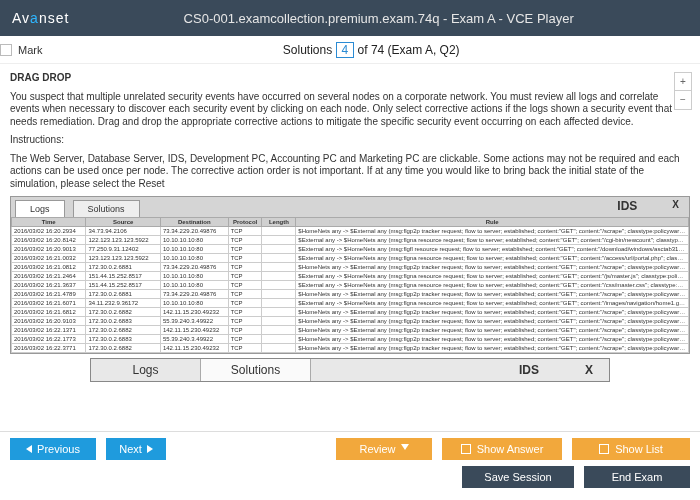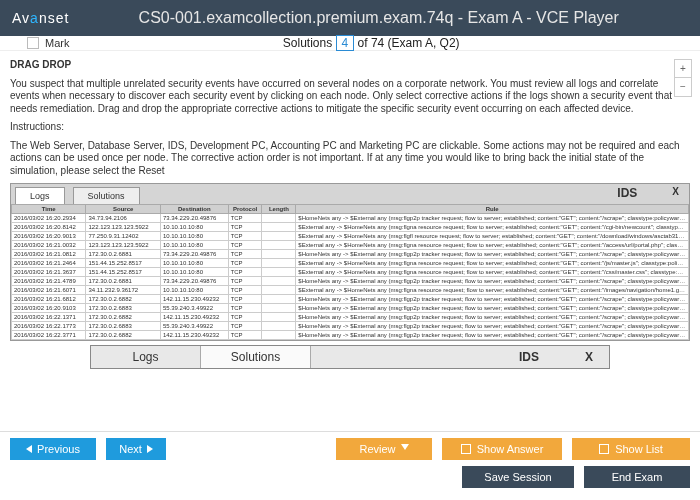--- a/index.html
+++ b/index.html
@@ -1,21 +1,21 @@
 <!DOCTYPE html>
 <html><head>
 <meta charset="utf-8">
 <style>
   *{box-sizing:border-box;margin:0;padding:0;font-family:Arial,Helvetica,sans-serif}
   body{width:700px;height:500px;overflow:hidden;background:#f5f5f5;font-size:11px;display:flex;flex-direction:column}
   .titlebar{height:36px;background:#3a4a5a;color:#fff;display:flex;align-items:center;padding:0 12px}
   .logo{font-weight:400;font-size:14px;letter-spacing:1px}
   .logo .a2{color:#2fb6ff}
-  .title{flex:1;text-align:center;font-size:16px;color:#e6e6e6}
-  .ribbon{height:15px;background:#fff;display:flex;align-items:center;padding:0 27px;border-bottom:1px solid #eee;color:#333}
+  .title{flex:1;text-align:center;font-size:13px;color:#e6e6e6}
+  .ribbon{height:28px;background:#fff;display:flex;align-items:center;padding:0 0;border-bottom:1px solid #eee;color:#333}
   .mark-cb{width:12px;height:12px;border:1px solid #bbb;margin-right:6px;display:inline-block}
   .qcenter{flex:1;text-align:center;font-size:12px;color:#222}
   .qbox{display:inline-block;border:1px solid #2a8bd4;padding:0 5px;color:#2a8bd4}
   .content{flex:1;overflow:hidden;position:relative;background:#fff;padding:8px 10px;color:#333;font-size:10px}
   .content p{margin-bottom:6px;line-height:1.25}
   .zoom{position:absolute;right:8px;top:8px;width:18px;border:1px solid #ccc;background:#fff;text-align:center}
   .zoom div{height:18px;line-height:18px;border-bottom:1px solid #ccc;color:#666;cursor:pointer}
   .zoom div:last-child{border-bottom:none}
   .panel{margin-top:6px;border:1px solid #999;background:#d5d5d5}
   .panel-tabs{display:flex;background:#d5d5d5}

